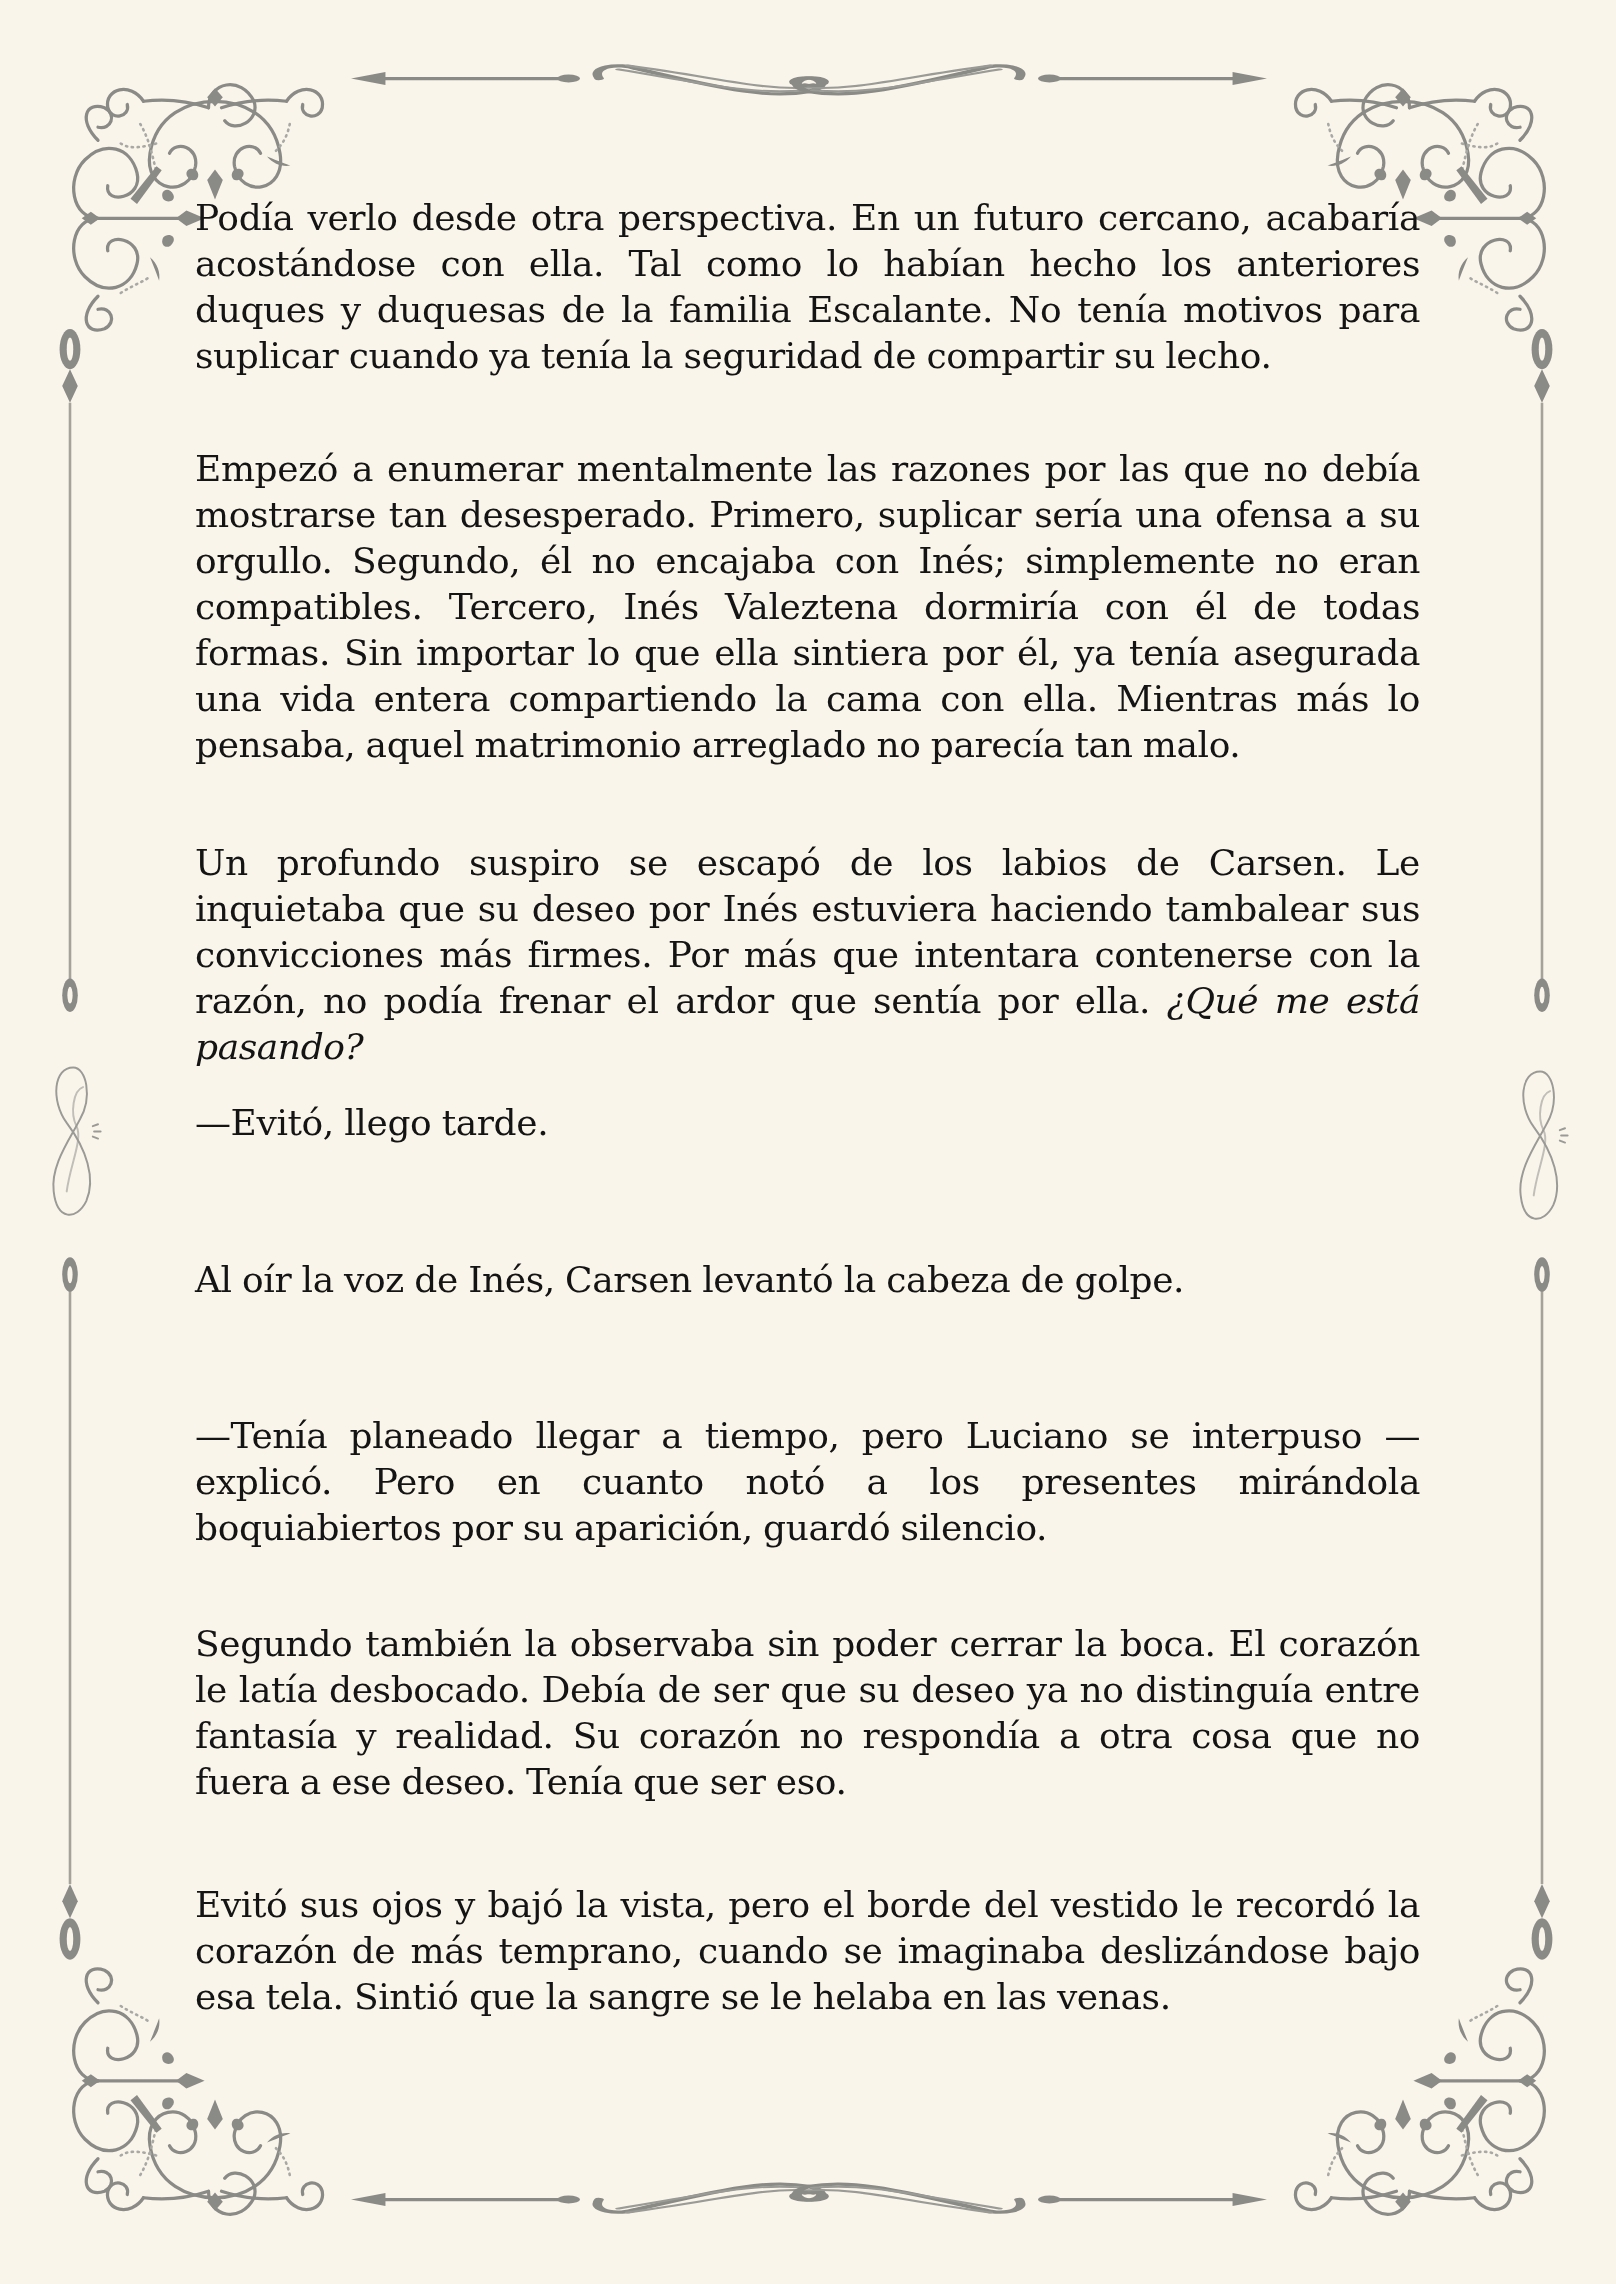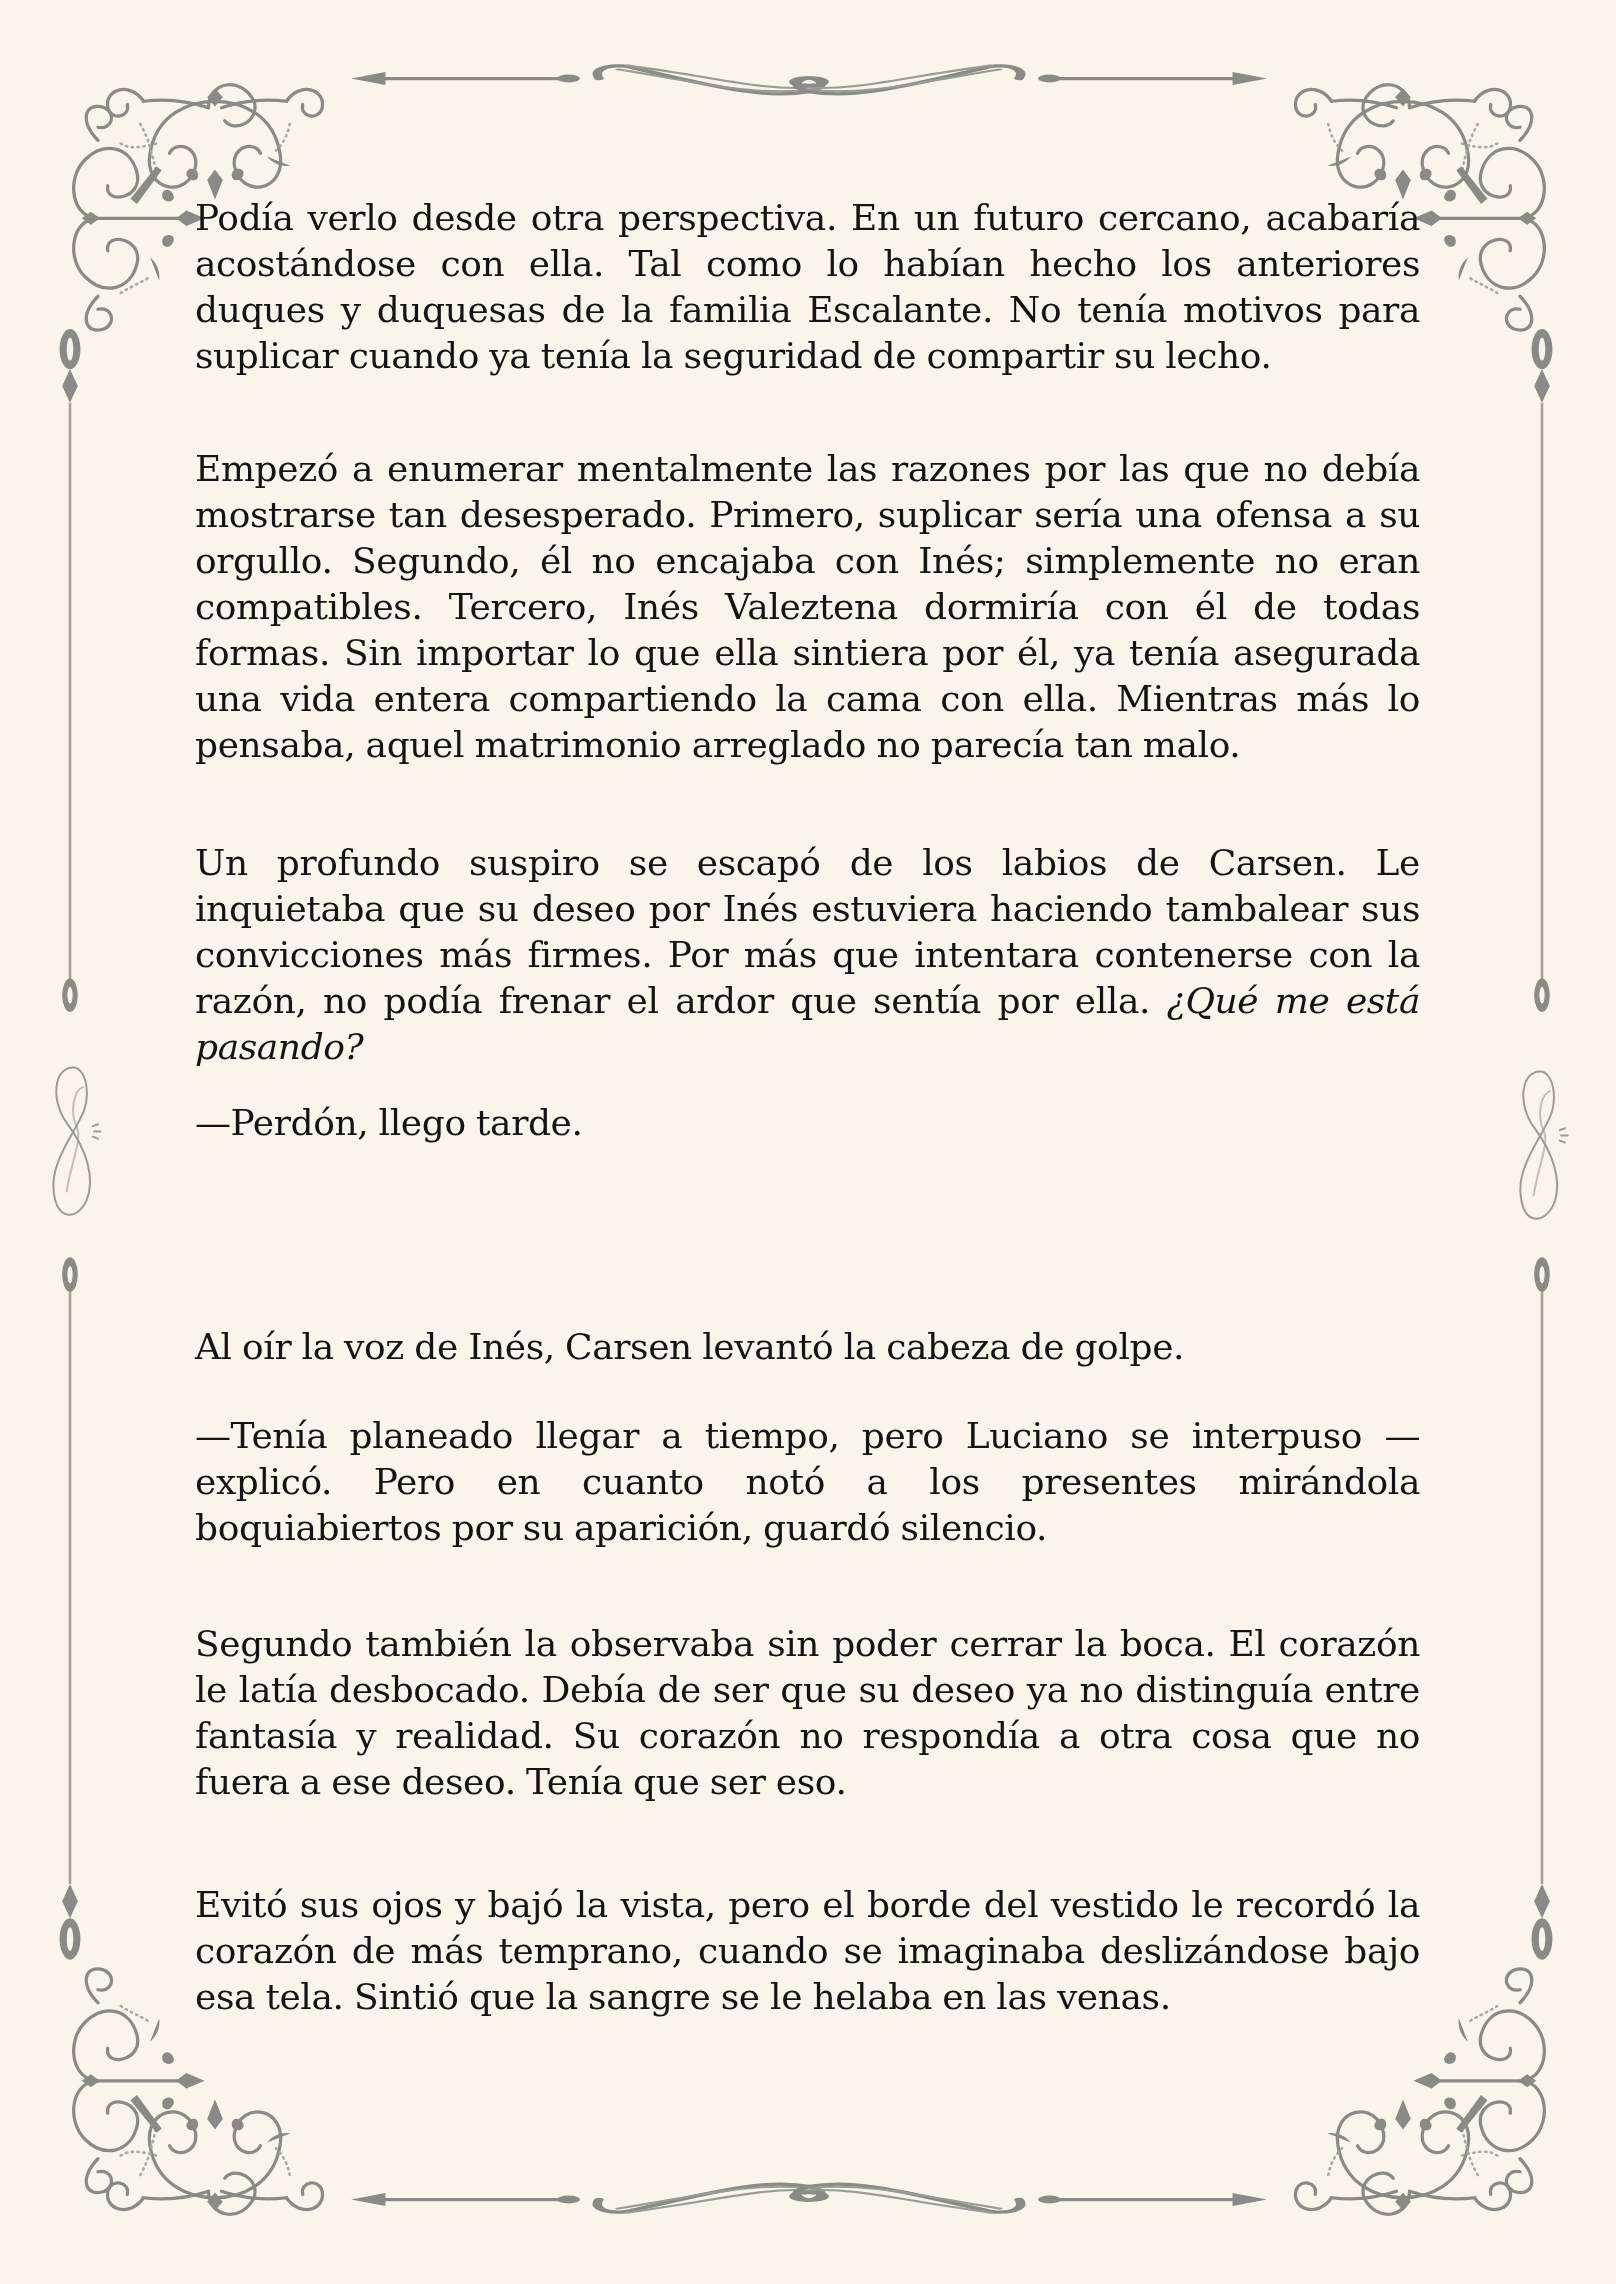--- a/index.html
+++ b/index.html
@@ -158,19 +158,19 @@
 <div class="ornament" style="left:1514px; top:1065px; width:59px; height:163px;">
   <svg viewBox="0 0 90 250">
       <use href="#infinity-knot"></use>
     </svg>
 </div>
 
 <div class="content">
   <p class="para" style="top:195px;">Podía verlo desde otra perspectiva. En un futuro cercano, acabaría acostándose con ella. Tal como lo habían hecho los anteriores duques y duquesas de la familia Escalante. No tenía motivos para suplicar cuando ya tenía la seguridad de compartir su lecho.</p>
   <p class="para" style="top:446px;">Empezó a enumerar mentalmente las razones por las que no debía mostrarse tan desesperado. Primero, suplicar sería una ofensa a su orgullo. Segundo, él no encajaba con Inés; simplemente no eran compatibles. Tercero, Inés Valeztena dormiría con él de todas formas. Sin importar lo que ella sintiera por él, ya tenía asegurada una vida entera compartiendo la cama con ella. Mientras más lo pensaba, aquel matrimonio arreglado no parecía tan malo.</p>
   <p class="para" style="top:840px;"><span>Un profundo suspiro se escapó de los labios de Carsen. Le inquietaba que su deseo por Inés estuviera haciendo tambalear sus convicciones más firmes. Por más que intentara contenerse con la razón, no podía frenar el ardor que sentía por ella. </span><em>¿Qué me está pasando?</em></p>
-  <p class="para" style="top:1100px;">—Perdón, llego tarde.</p>
-  <p class="para" style="top:1324px;">Al oír la voz de Inés, Carsen levantó la cabeza de golpe.</p>
+  <p class="para" style="top:1100px;">—Evitó, llego tarde.</p>
+  <p class="para" style="top:1257px;">Al oír la voz de Inés, Carsen levantó la cabeza de golpe.</p>
   <p class="para" style="top:1413px;">—Tenía planeado llegar a tiempo, pero Luciano se interpuso —explicó. Pero en cuanto notó a los presentes mirándola boquiabiertos por su aparición, guardó silencio.</p>
   <p class="para" style="top:1621px;">Segundo también la observaba sin poder cerrar la boca. El corazón le latía desbocado. Debía de ser que su deseo ya no distinguía entre fantasía y realidad. Su corazón no respondía a otra cosa que no fuera a ese deseo. Tenía que ser eso.</p>
   <p class="para" style="top:1882px;">Evitó sus ojos y bajó la vista, pero el borde del vestido le recordó la corazón de más temprano, cuando se imaginaba deslizándose bajo esa tela. Sintió que la sangre se le helaba en las venas.</p>
 </div>
 
 
 </body></html>

